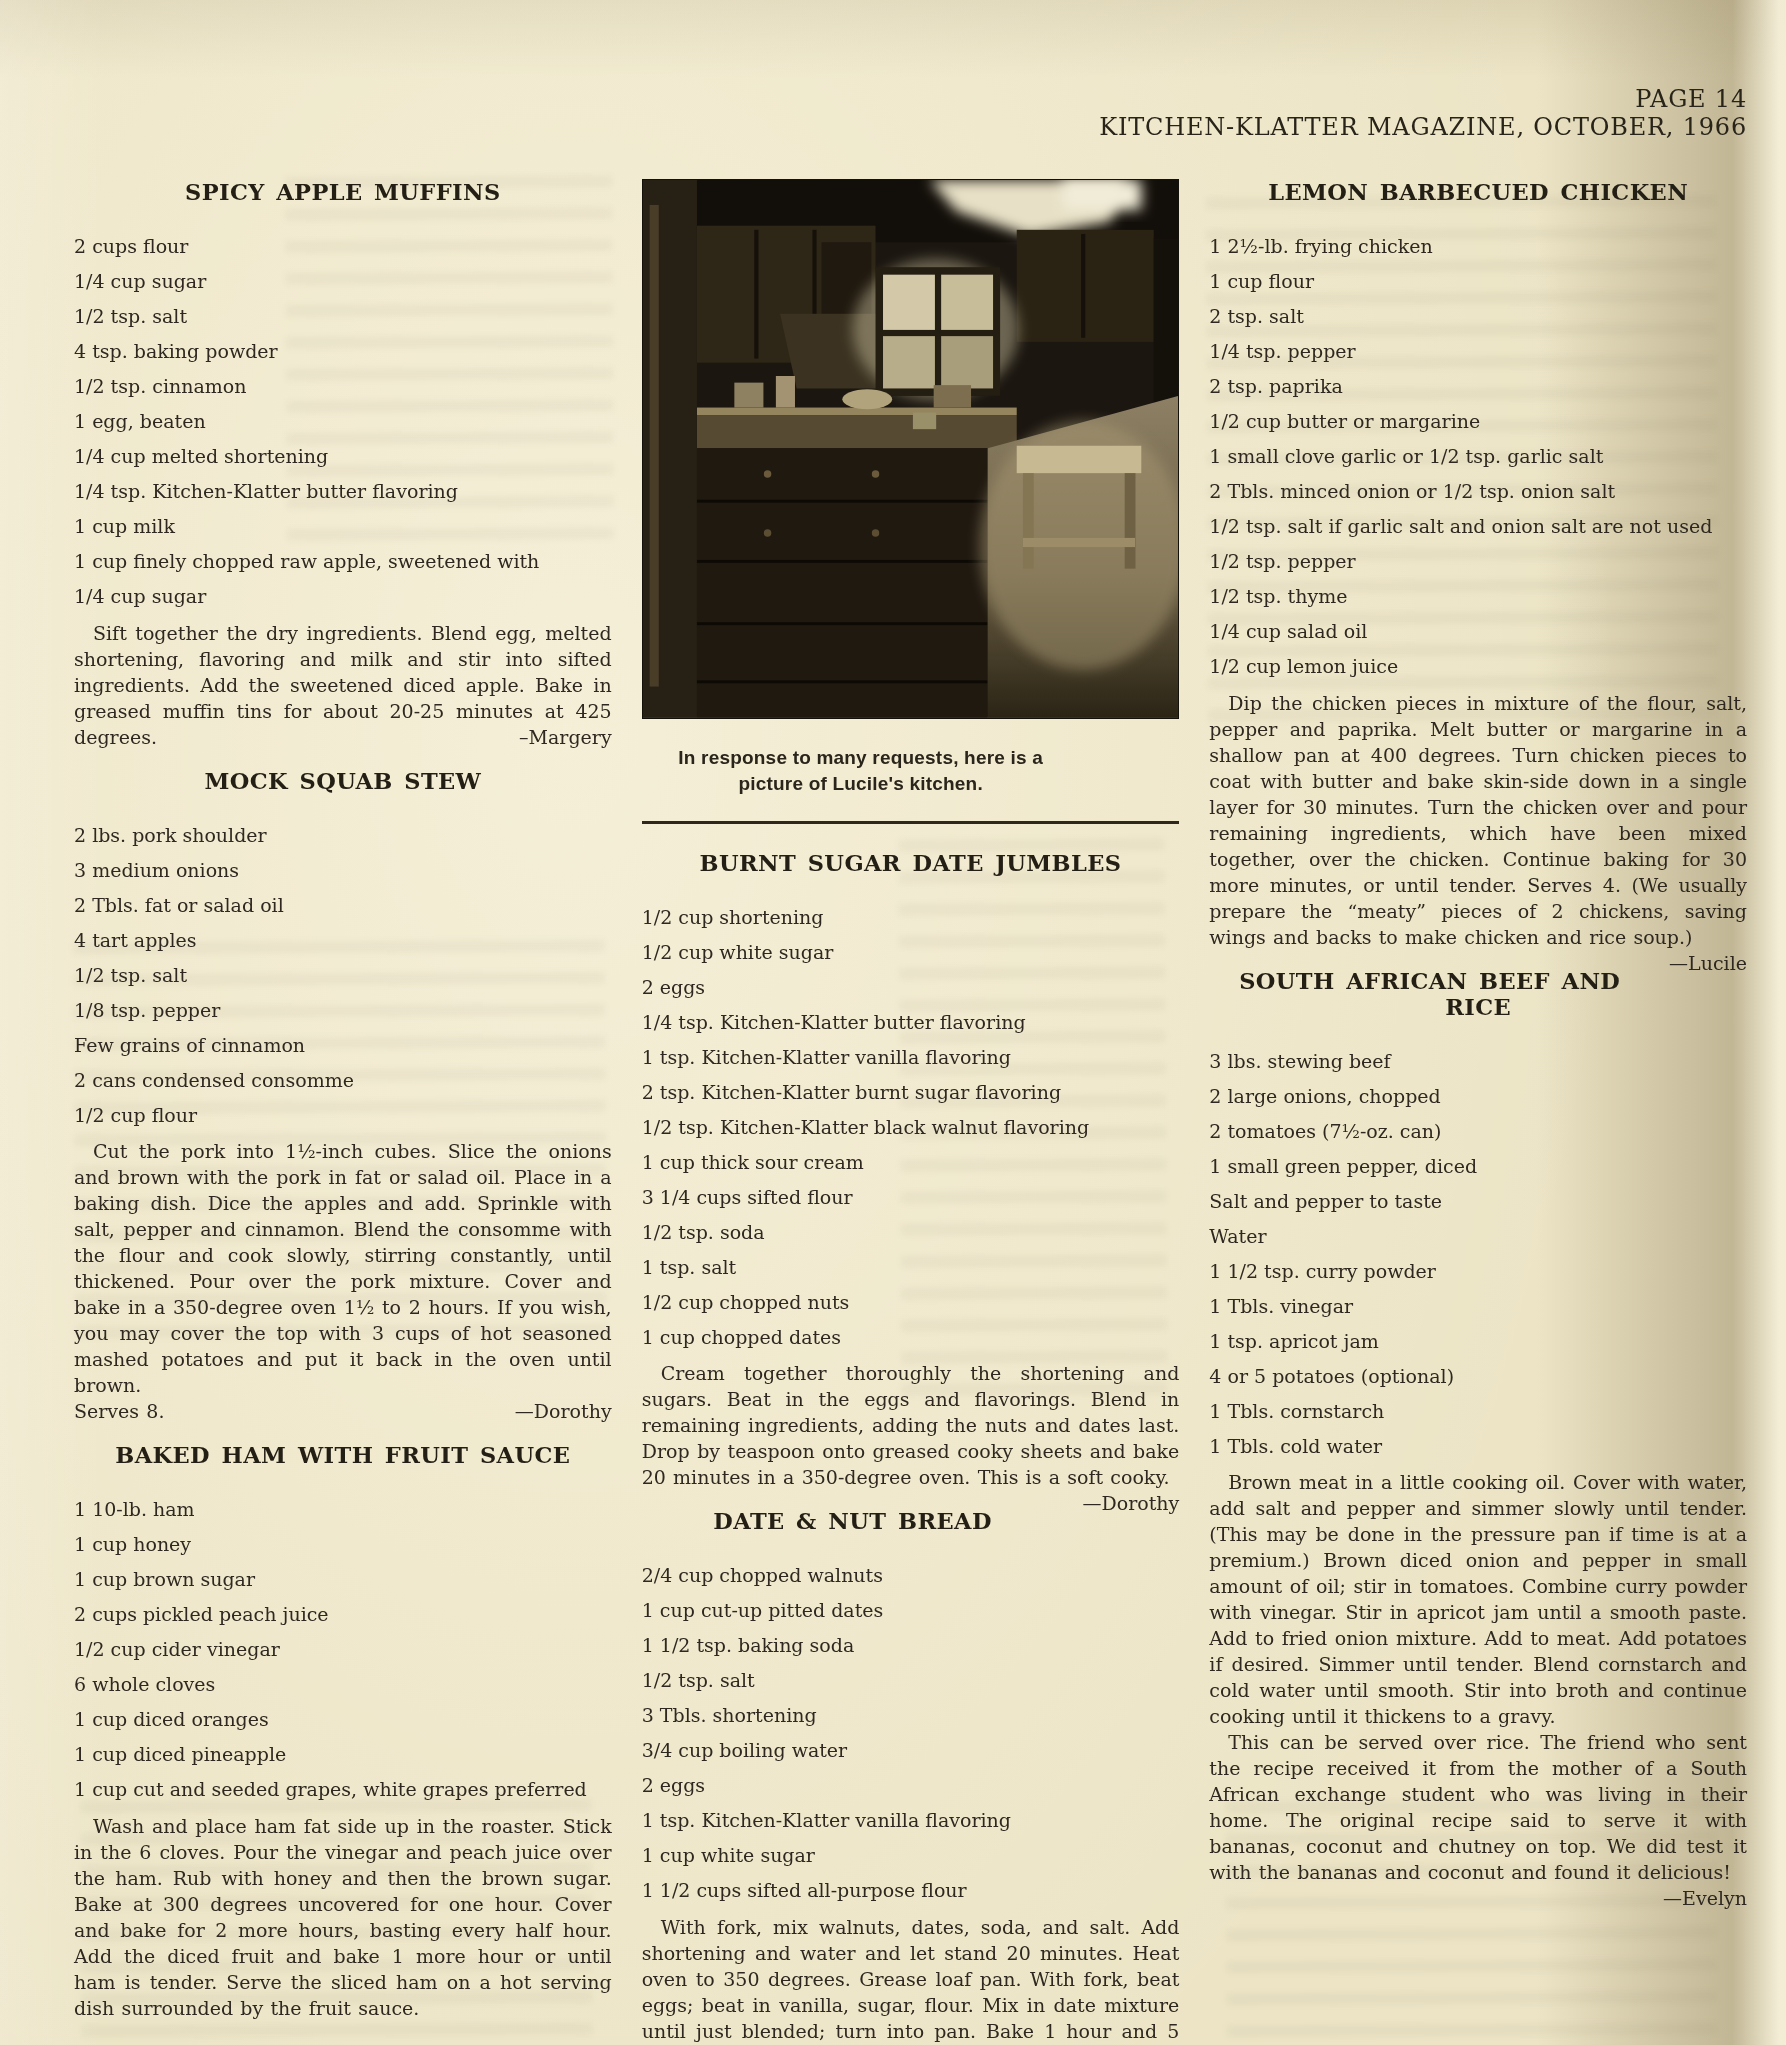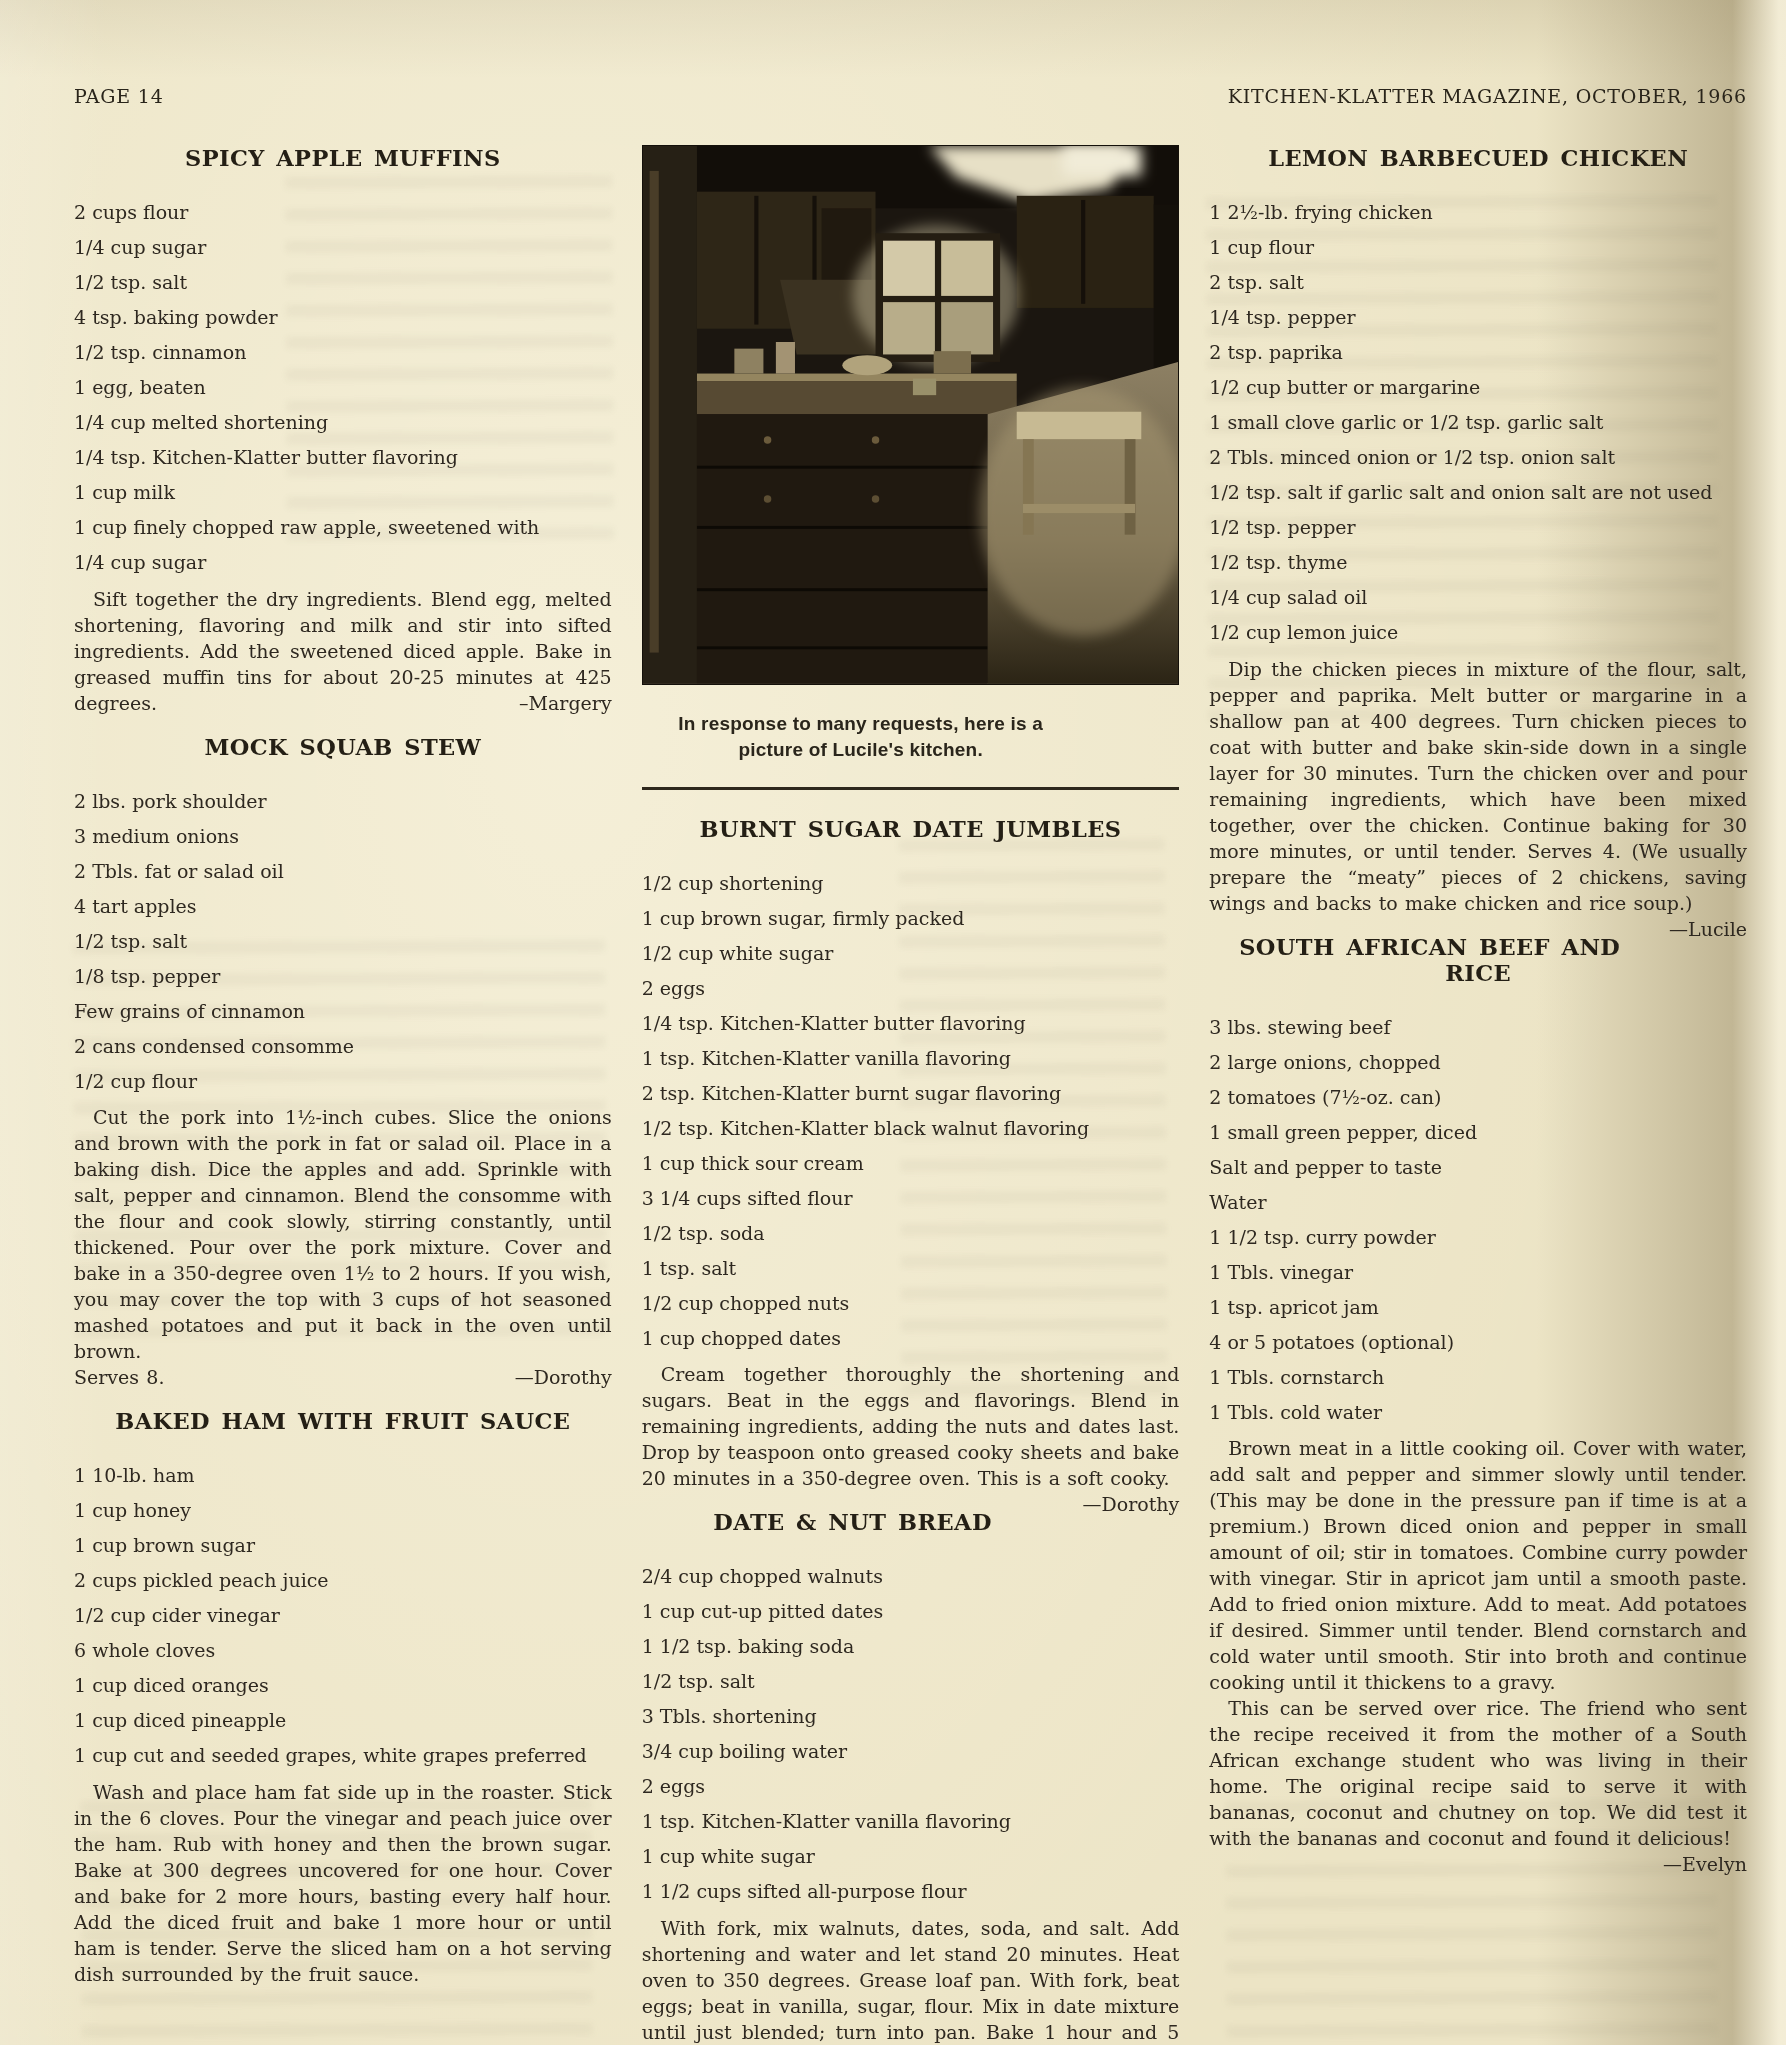--- a/index.html
+++ b/index.html
@@ -10,21 +10,21 @@
     background:
       radial-gradient(ellipse at 32% 28%, rgba(255,252,238,0.45), rgba(255,252,238,0) 62%),
       linear-gradient(90deg, rgba(255,255,255,0.18) 0%, rgba(255,255,255,0) 6%, rgba(124,108,70,0) 86%, rgba(124,108,70,0.38) 97%, rgba(244,238,216,0.9) 99.6%),
       linear-gradient(180deg, rgba(140,124,84,0.16) 0%, rgba(140,124,84,0) 3%, rgba(140,124,84,0) 96%, rgba(124,108,70,0.30) 100%),
       #ece4c5;
   }
   
   .header {
     display:flex; justify-content:space-between; align-items:flex-end;
     padding:85px 39px 0 74px;
-    font-size:19px; letter-spacing:0.8px; color:#29241a;
+    font-size:24px; letter-spacing:0.8px; color:#29241a;flex-direction:column;
   }
   
   .main { display:flex; gap:30px; padding:38px 39px 0 74px; }
   .col { flex:1 1 0; min-width:0; position:relative; }
   
   .recipes > .recipe + .recipe { margin-top:18px; }
   .recipe-title {
     margin:0 0 24px; text-align:center;
     font-size:22.5px; font-weight:bold; letter-spacing:0.4px; word-spacing:3.3px; color:#241f15;
   }
@@ -194,21 +194,20 @@
           <rect x="650" y="560" width="56" height="40" fill="#99906a"></rect>
         </svg>
         <figcaption class="photo-caption">In response to many requests, here is a picture of Lucile's kitchen.</figcaption>
       </figure>
       <hr class="rule">
       <div class="recipes col2-recipes">
           <article class="recipe">
     <h2 class="recipe-title">BURNT SUGAR DATE JUMBLES</h2>
     <div class="ingredients">
               <div class="ing">1/2 cup shortening</div>
-              <div class="ing">1 cup brown sugar, firmly packed</div>
               <div class="ing">1/2 cup white sugar</div>
               <div class="ing">2 eggs</div>
               <div class="ing">1/4 tsp. Kitchen-Klatter butter flavoring</div>
               <div class="ing">1 tsp. Kitchen-Klatter vanilla flavoring</div>
               <div class="ing">2 tsp. Kitchen-Klatter burnt sugar flavoring</div>
               <div class="ing">1/2 tsp. Kitchen-Klatter black walnut flavoring</div>
               <div class="ing">1 cup thick sour cream</div>
               <div class="ing">3 1/4 cups sifted flour</div>
               <div class="ing">1/2 tsp. soda</div>
               <div class="ing">1 tsp. salt</div>

